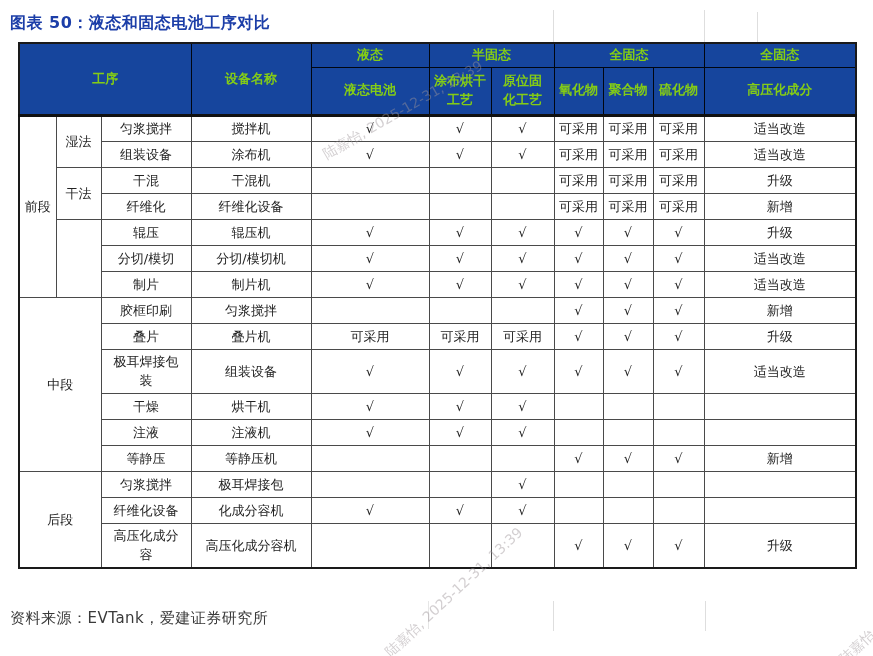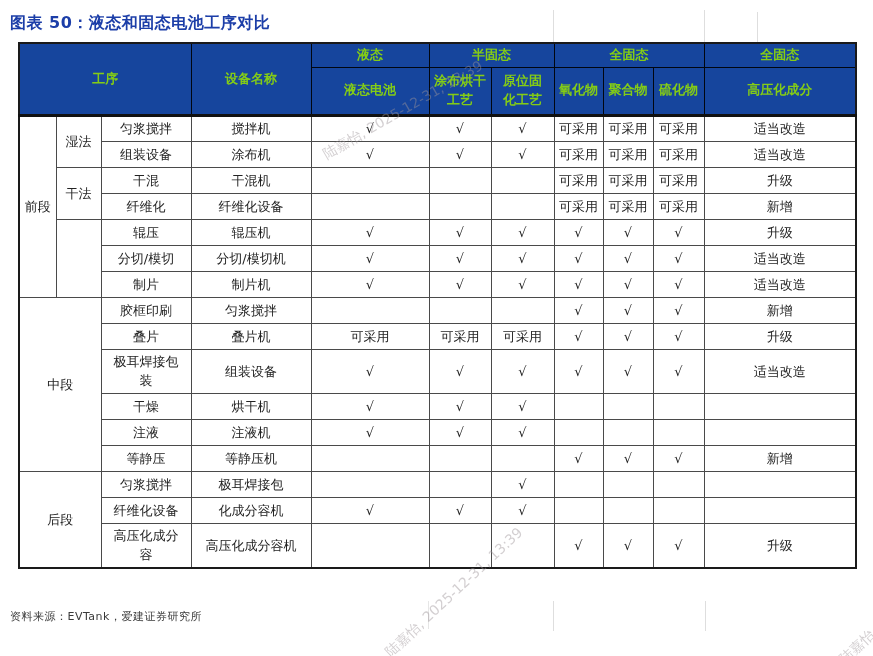--- a/index.html
+++ b/index.html
@@ -40,21 +40,21 @@
     color:#84cc16;font-weight:bold;
     border:1px solid #01060f;
     line-height:1.45;
   }
   .tbl thead tr:first-child td{height:23px;}
   .tbl thead tr:nth-child(2) td{height:48px;}
   .tbl thead{border-bottom:3px solid #111111;}
   .tbl tbody td{height:26px;}
   .source{
     position:absolute;left:10px;top:609px;
-    font-size:11px;color:#3a3a3a;letter-spacing:0.5px;
+    font-size:15px;color:#3a3a3a;letter-spacing:0.5px;
   }
   .wm{
     position:absolute;
     font-size:14px;color:var(--wm-color);
     white-space:nowrap;pointer-events:none;
     transform-origin:left top;z-index:5;
   }
   .wm1{left:320px;top:148px;transform:rotate(-30deg);}
   .wm2{left:382px;top:648px;transform:rotate(-43deg);}
   .wm3{left:836px;top:655px;transform:rotate(-43deg);}

